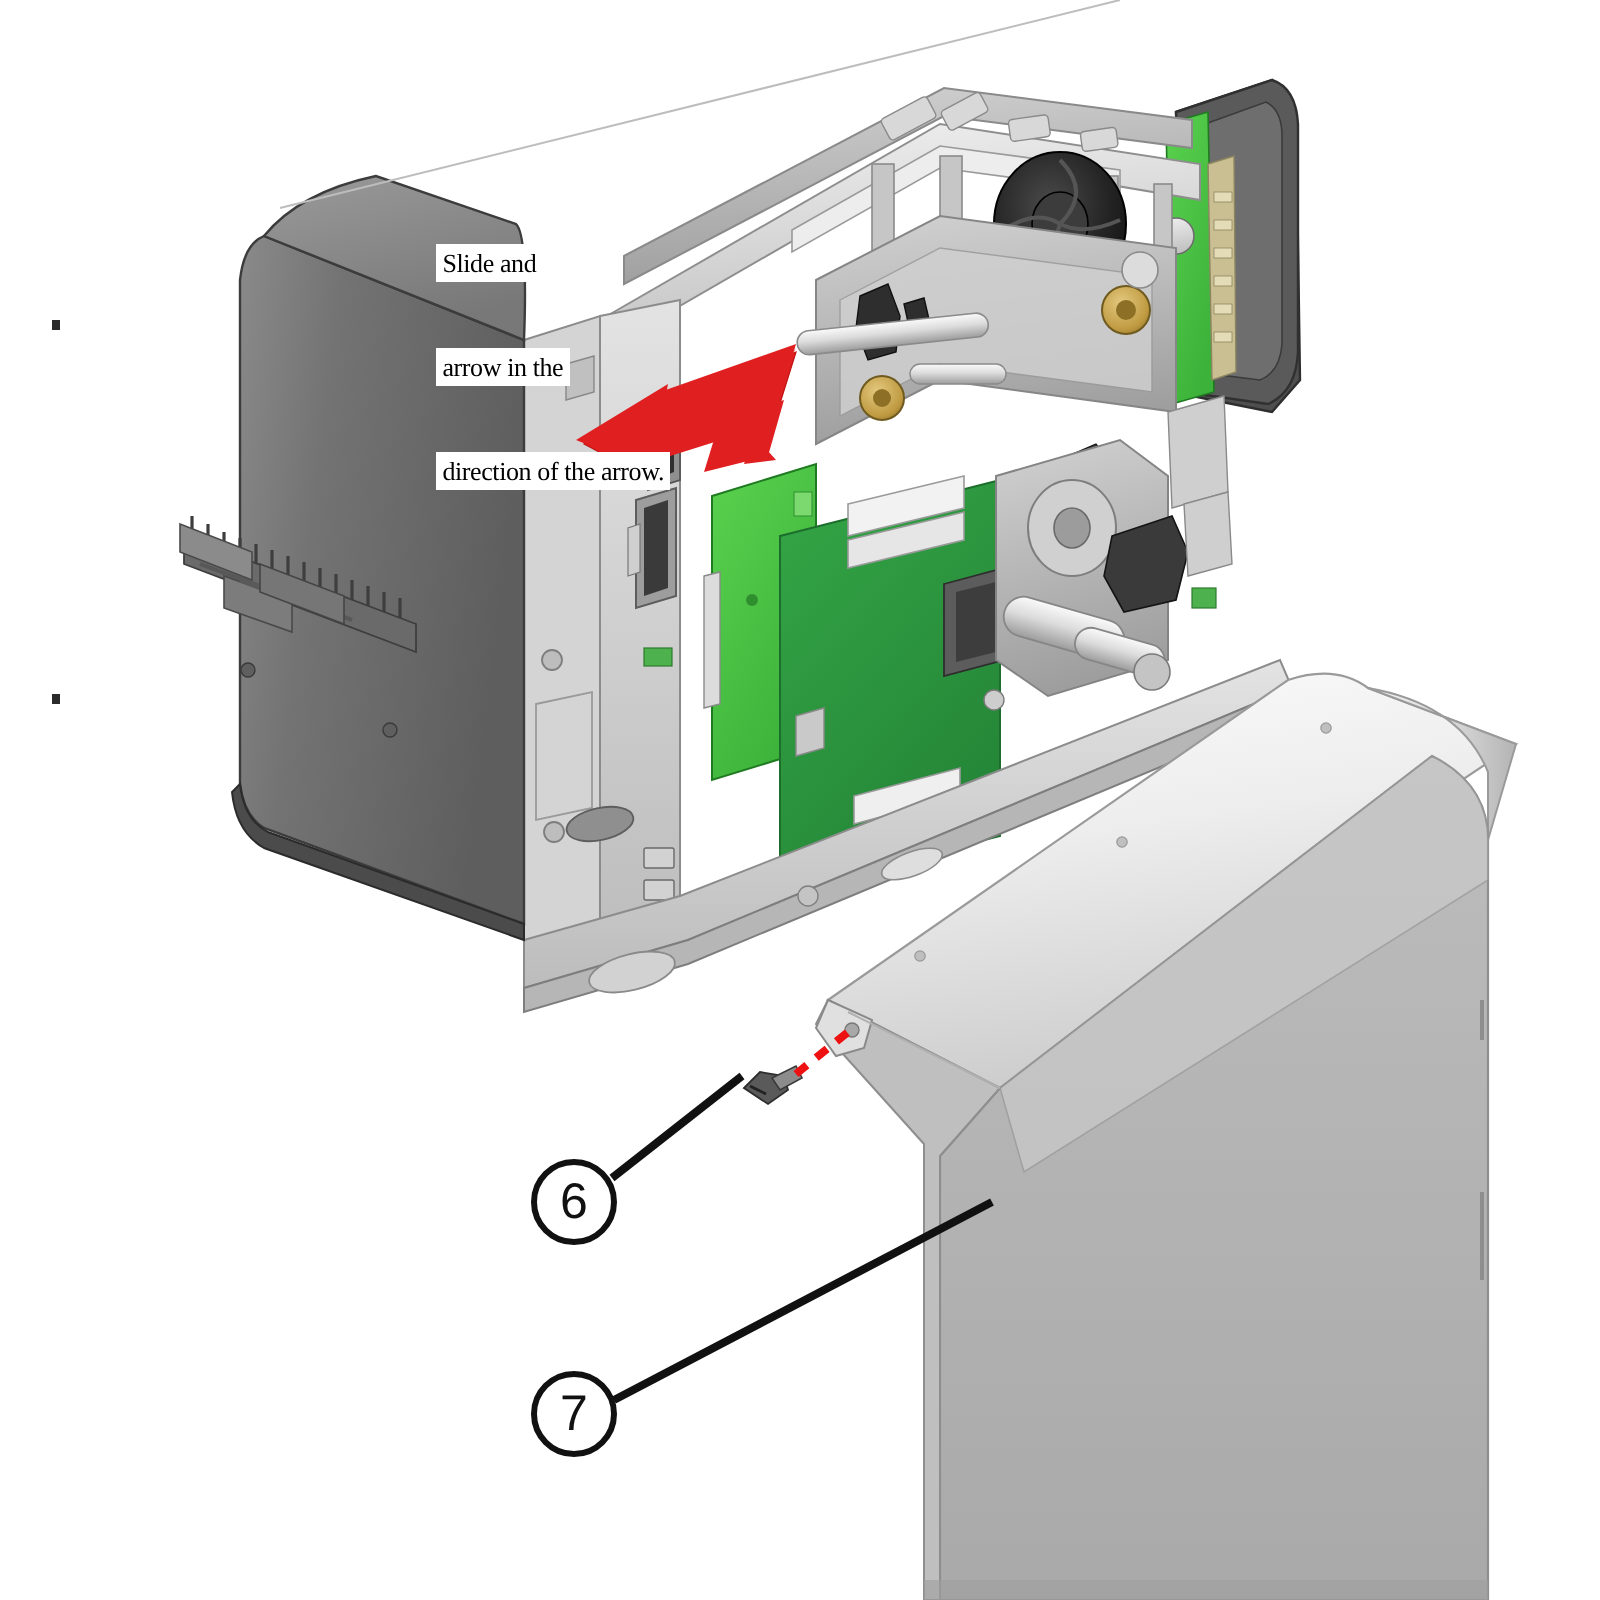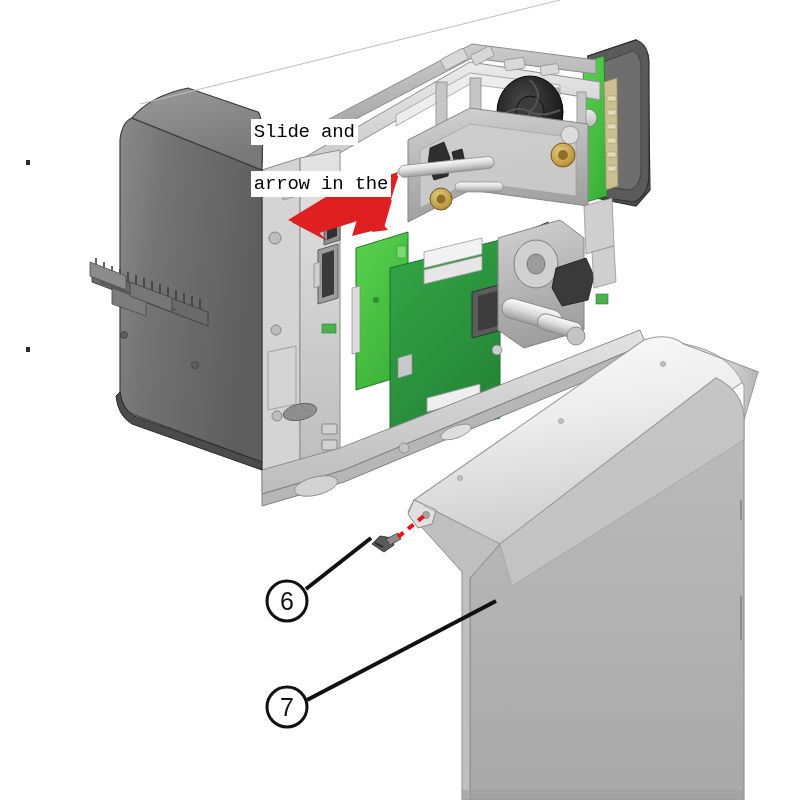--- a/index.html
+++ b/index.html
@@ -2,22 +2,22 @@
 <html><head>
 <meta charset="utf-8">
 <style>
   html,body{margin:0;padding:0;background:#ffffff;}
   body{width:800px;height:800px;overflow:hidden;
        font-family:"Liberation Sans","DejaVu Sans",sans-serif;}
   #stage{position:relative;width:800px;height:800px;background:#fff;}
   #art{position:absolute;inset:0;}
   .callout-text{
     position:absolute;
-    font-family:Liberation Mono, monospace;
-    font-size:19px;
+    font-family:Liberation Serif, serif;
+    font-size:13px;
     line-height:26px;
     color:#000;
     white-space:pre;
     letter-spacing:-0.2px;
   }
   .callout-text span{
     background:#ffffff;
     box-shadow:0 0 0 2px #ffffff;
     padding:0 1px;
   }
@@ -326,18 +326,19 @@
     <g>
       <line x1="307" y1="700" x2="496" y2="601" stroke="#111" stroke-width="4"></line>
       <circle cx="287" cy="707" r="20" fill="#fff" stroke="#111" stroke-width="3"></circle>
       <text x="287" y="707" text-anchor="middle" dominant-baseline="central" font-family="Liberation Sans, DejaVu Sans, sans-serif" font-size="25" fill="#111">7</text>
     </g>
   </svg>
 
   <div class="callout-text" style="left:208px; top:93px;">
     <span>Slide and</span><br>
     <span>arrow in the</span><br>
+    <span>direction of the arrow.</span>
   </div>
 
   <div class="tick" style="left:26px; top:160px;"></div>
   <div class="tick" style="left:26px; top:347px;"></div>
 
 </div>
 
 </body></html>

